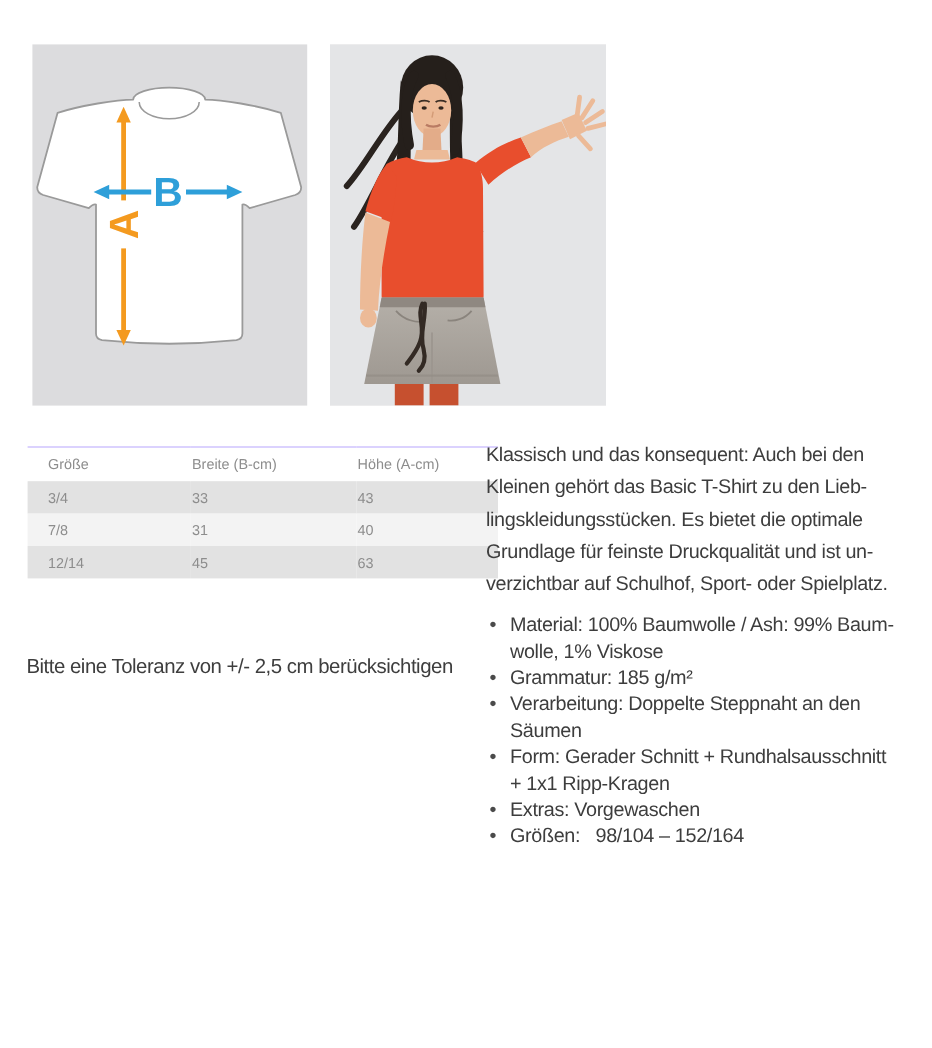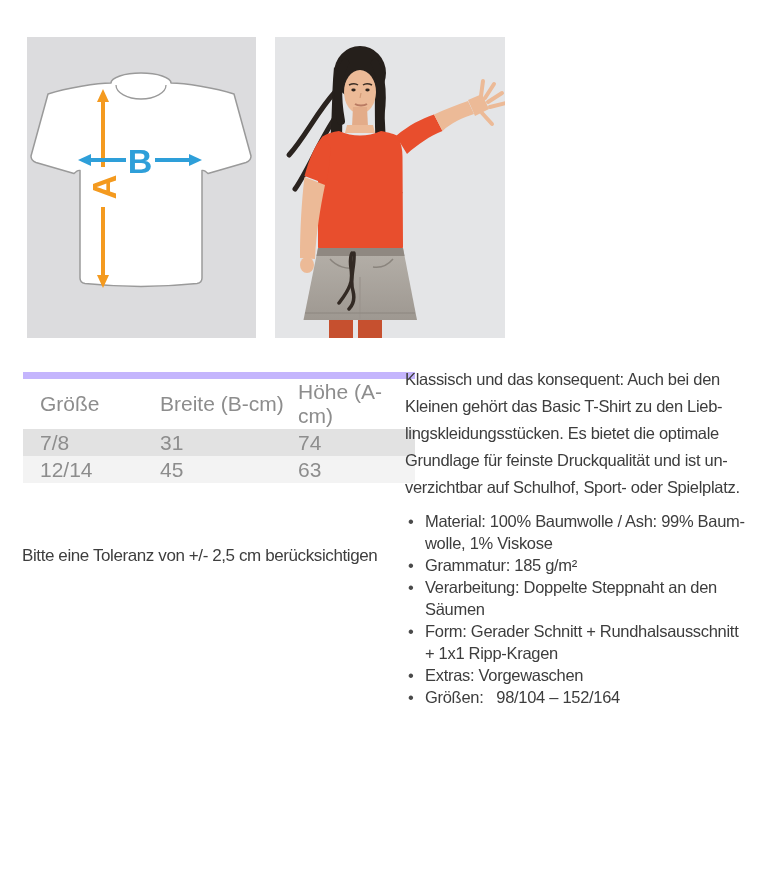--- a/index.html
+++ b/index.html
@@ -6,21 +6,21 @@
   body{font-family:"Liberation Sans","DejaVu Sans",sans-serif;}
   .stage{position:relative;width:777px;height:873px;background:#fff;overflow:hidden;}
 
   
   .diagram-box{position:absolute;left:27px;top:37px;width:229px;height:301px;background:#dcdcde;}
   .photo-box{position:absolute;left:275px;top:37px;width:230px;height:301px;background:#e4e5e7;}
   .diagram-box svg,.photo-box svg{display:block;width:100%;height:100%;}
 
   
   table.size-table{position:absolute;left:23px;top:372px;width:370px;border-collapse:collapse;
-    border-top:7px solid #c4b5fd;font-size:21px;color:#8d8d8d;table-layout:fixed;}
+    border-top:1px solid #c4b5fd;font-size:12px;color:#8d8d8d;table-layout:fixed;}
   table.size-table th{font-weight:400;text-align:left;height:26px;vertical-align:middle;}
   table.size-table td{height:25px;vertical-align:middle;}
   .c1{width:118px;padding-left:17px;}
   .c2{width:136px;}
   .c3{width:116px;margin-top:48px;}
   tbody tr:nth-child(odd){background:#e2e2e2;}
   tbody tr:nth-child(even){background:#f3f3f3;}
 
   .note{position:absolute;left:22px;top:546px;font-size:17px;letter-spacing:-0.4px;color:#3e3e3e;}
 
@@ -153,23 +153,28 @@
   <table class="size-table">
     <thead>
       <tr>
         <th class="c1">Größe</th>
         <th class="c2">Breite (B-cm)</th>
         <th class="c3">Höhe (A-cm)</th>
       </tr>
     </thead>
     <tbody>
       <tr>
+        <td class="c1">3/4</td>
+        <td class="c2">33</td>
+        <td class="c3">43</td>
+      </tr>
+      <tr>
         <td class="c1">7/8</td>
         <td class="c2">31</td>
-        <td class="c3">74</td>
+        <td class="c3">40</td>
       </tr>
       <tr>
         <td class="c1">12/14</td>
         <td class="c2">45</td>
         <td class="c3">63</td>
       </tr>
     </tbody>
   </table>
 
   <div class="note">Bitte eine Toleranz von +/- 2,5 cm berücksichtigen</div>

